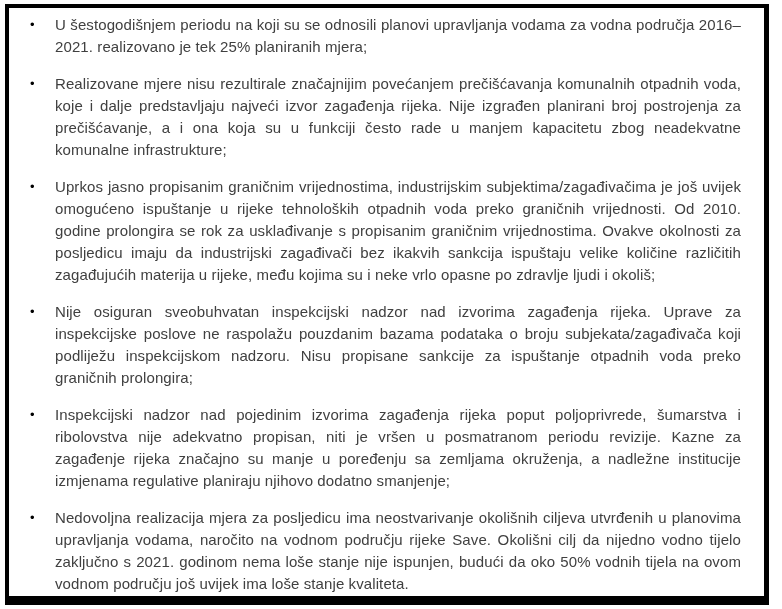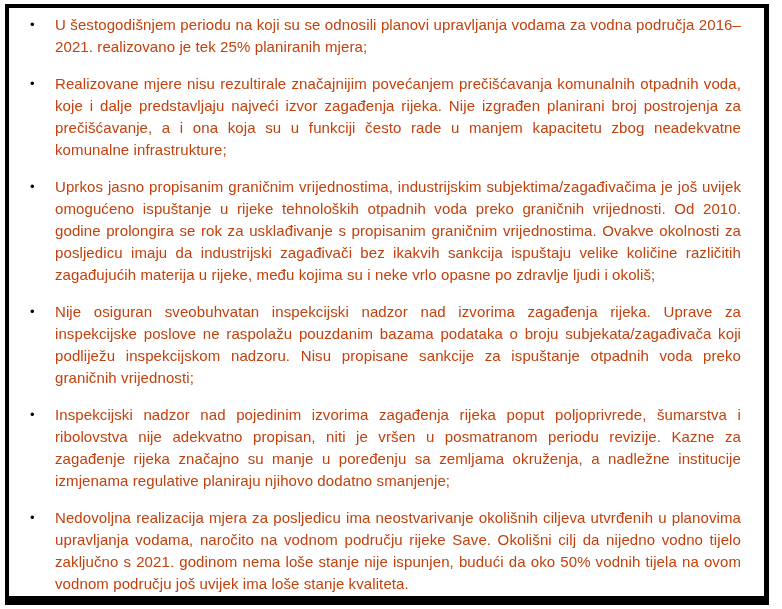--- a/index.html
+++ b/index.html
@@ -43,21 +43,21 @@
     width: 25px;
     font-size: 13px;
     line-height: 22px;
     color: #000000;
     text-align: left;
   }
   .bullet-text {
     flex: 1 1 auto;
     font-size: 15px;
     line-height: 22px;
-    color: #c2410c;
+    color: #404040;
     text-align: justify;
     letter-spacing: 0.1px;
   }
 </style>
 </head>
 <body>
 
 <div class="page">
   <div class="frame">
     <ul class="bullet-list">
@@ -68,21 +68,21 @@
       <li class="bullet-item">
         <span class="bullet-marker">•</span>
         <span class="bullet-text">Realizovane mjere nisu rezultirale značajnijim povećanjem prečišćavanja komunalnih otpadnih voda, koje i dalje predstavljaju najveći izvor zagađenja rijeka. Nije izgrađen planirani broj postrojenja za prečišćavanje, a i ona koja su u funkciji često rade u manjem kapacitetu zbog neadekvatne komunalne infrastrukture;</span>
       </li>
       <li class="bullet-item">
         <span class="bullet-marker">•</span>
         <span class="bullet-text">Uprkos jasno propisanim graničnim vrijednostima, industrijskim subjektima/zagađivačima je još uvijek omogućeno ispuštanje u rijeke tehnoloških otpadnih voda preko graničnih vrijednosti. Od 2010. godine prolongira se rok za usklađivanje s propisanim graničnim vrijednostima. Ovakve okolnosti za posljedicu imaju da industrijski zagađivači bez ikakvih sankcija ispuštaju velike količine različitih zagađujućih materija u rijeke, među kojima su i neke vrlo opasne po zdravlje ljudi i okoliš;</span>
       </li>
       <li class="bullet-item">
         <span class="bullet-marker">•</span>
-        <span class="bullet-text">Nije osiguran sveobuhvatan inspekcijski nadzor nad izvorima zagađenja rijeka. Uprave za inspekcijske poslove ne raspolažu pouzdanim bazama podataka o broju subjekata/zagađivača koji podliježu inspekcijskom nadzoru. Nisu propisane sankcije za ispuštanje otpadnih voda preko graničnih vrijednosti;</span>
+        <span class="bullet-text">Nije osiguran sveobuhvatan inspekcijski nadzor nad izvorima zagađenja rijeka. Uprave za inspekcijske poslove ne raspolažu pouzdanim bazama podataka o broju subjekata/zagađivača koji podliježu inspekcijskom nadzoru. Nisu propisane sankcije za ispuštanje otpadnih voda preko graničnih prolongira;</span>
       </li>
       <li class="bullet-item">
         <span class="bullet-marker">•</span>
         <span class="bullet-text">Inspekcijski nadzor nad pojedinim izvorima zagađenja rijeka poput poljoprivrede, šumarstva i ribolovstva nije adekvatno propisan, niti je vršen u posmatranom periodu revizije. Kazne za zagađenje rijeka značajno su manje u poređenju sa zemljama okruženja, a nadležne institucije izmjenama regulative planiraju njihovo dodatno smanjenje;</span>
       </li>
       <li class="bullet-item">
         <span class="bullet-marker">•</span>
         <span class="bullet-text">Nedovoljna realizacija mjera za posljedicu ima neostvarivanje okolišnih ciljeva utvrđenih u planovima upravljanja vodama, naročito na vodnom području rijeke Save. Okolišni cilj da nijedno vodno tijelo zaključno s 2021. godinom nema loše stanje nije ispunjen, budući da oko 50% vodnih tijela na ovom vodnom području još uvijek ima loše stanje kvaliteta.</span>
       </li>
     </ul>

